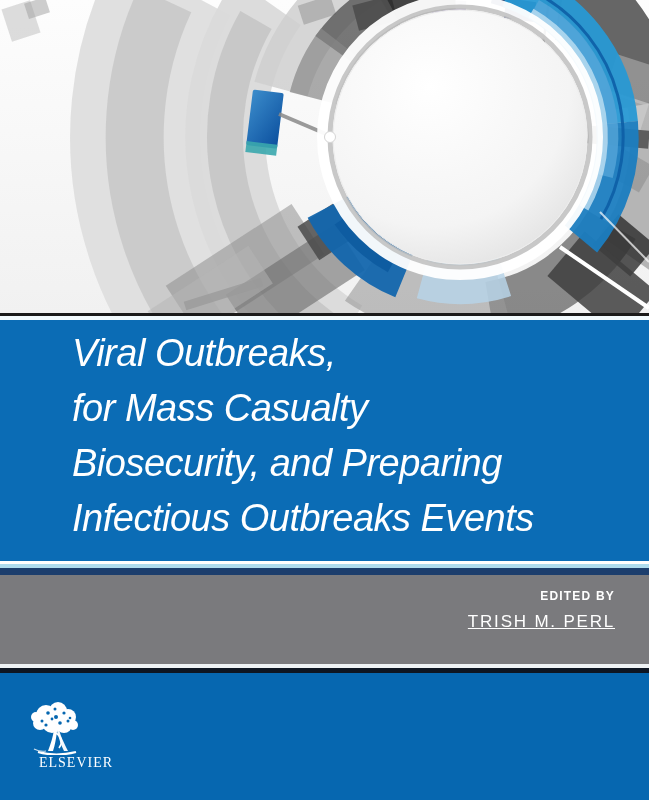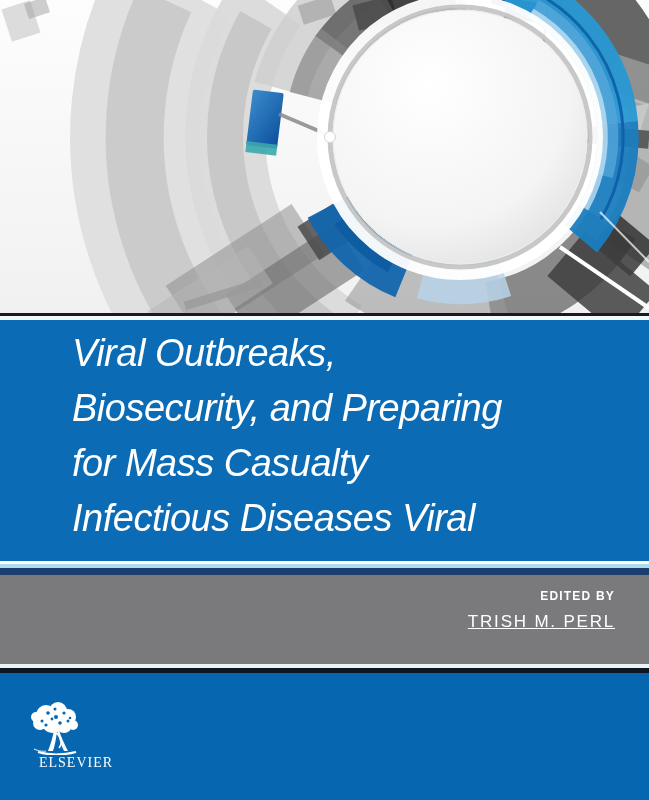--- a/index.html
+++ b/index.html
@@ -135,23 +135,23 @@
       <line x1="560" y1="247" x2="649" y2="308" stroke="#ffffff" stroke-width="4"></line>
       <line x1="600" y1="212" x2="649" y2="262" stroke="#ffffff" stroke-width="2" opacity="0.7"></line>
     </svg>
   </div>
 
   <div class="rule rule-dark-top"></div>
   <div class="rule rule-light-top"></div>
 
   <div class="title-band">
     <div class="title-line">Viral Outbreaks,</div>
+    <div class="title-line">for Mass Casualty</div>
     <div class="title-line">Biosecurity, and Preparing</div>
-    <div class="title-line">for Mass Casualty</div>
-    <div class="title-line">Infectious Diseases Viral</div>
+    <div class="title-line">Infectious Outbreaks Events</div>
   </div>
 
   <div class="rule rule-white-a"></div>
   <div class="rule rule-cyan"></div>
   <div class="rule rule-navy-a"></div>
 
   <div class="editors-band">
     <div class="edited-by">EDITED BY</div>
     <div class="editor-name">TRISH M. PERL</div>
   </div>

